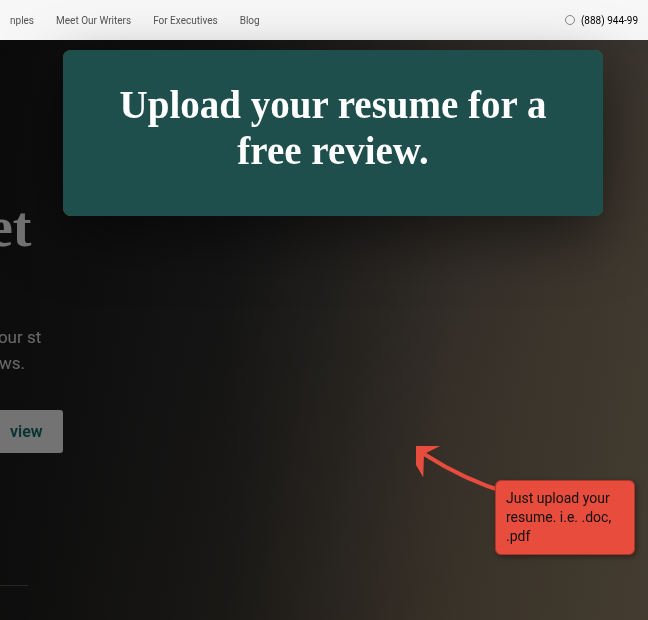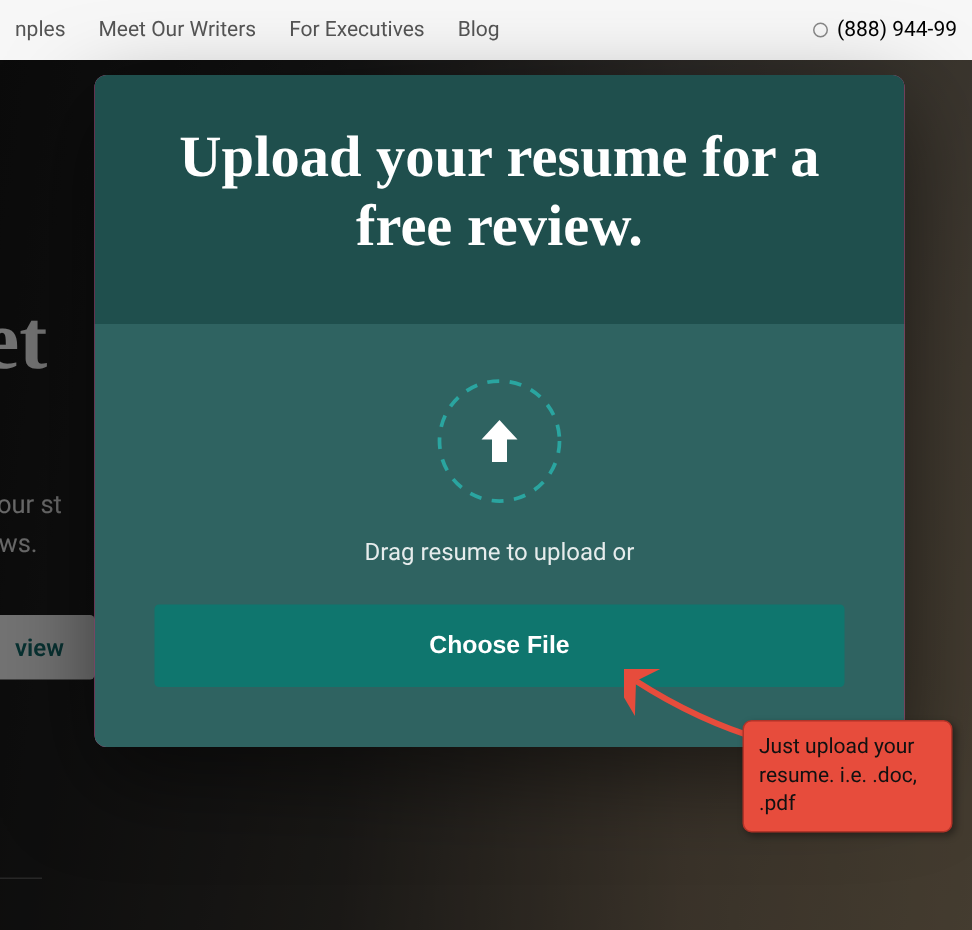--- a/index.html
+++ b/index.html
@@ -6,21 +6,21 @@
   html, body { width: 648px; height: 620px; overflow: hidden; font-family: -apple-system, BlinkMacSystemFont, "Segoe UI", Roboto, "Helvetica Neue", Arial, sans-serif; }
   .bg {
     position: absolute; inset: 0;
     background: linear-gradient(135deg, #3a3a3a 0%, #555 40%, #7a6f5f 70%, #8b7a60 100%);
   }
   .topbar {
     position: absolute; top: 0; left: 0; right: 0; height: 40px;
     background: #f7f7f7;
     display: flex; align-items: center;
     padding: 0 10px;
-    font-size: 14px; color: #555;
+    font-size: 10px; color: #555;
     justify-content: space-between;
   }
   .topbar .nav { display: flex; gap: 22px; }
   .topbar .nav span { cursor: pointer; white-space: nowrap; }
   .topbar .phone { display: flex; align-items: center; gap: 6px; color: #000000; white-space: nowrap; }
   .phone-dot { width: 10px; height: 10px; border: 1px solid #888; border-radius: 50%; display: inline-block; }
   .hero {
     position: absolute; top: 40px; left: 0; right: 0; bottom: 0;
     background: linear-gradient(90deg, rgba(20,20,20,0.85) 0%, rgba(20,20,20,0.6) 35%, rgba(120,100,80,0.3) 70%, rgba(170,150,120,0.4) 100%);
   }
@@ -44,21 +44,21 @@
     position: absolute; inset: 0; top: 40px;
     background: rgba(0,0,0,0.55);
   }
   .modal {
     position: absolute;
     left: 63px; top: 50px;
     width: 540px;
     border-radius: 8px;
     box-shadow: 0 20px 60px rgba(0,0,0,0.5);
     overflow: hidden;
-    background: #ec4899;
+    background: #4d7c0f;
   }
   .modal-top {
     background: #1f4f4d;
     padding: 32px 40px 28px;
     text-align: center;
   }
   .modal-title {
     font-family: Georgia, 'Times New Roman', serif;
     color: #fff;
     font-size: 39px;
@@ -149,32 +149,20 @@
   <div class="cta">view</div>
   <div class="hr"></div>
 </div>
 
 <div class="overlay"></div>
 
 <div class="modal">
   <div class="modal-top">
     <div class="modal-title">Upload your resume for a free review.</div>
   </div>
-  <div class="modal-body">
-    <div class="upload-circle">
-      <svg class="dashed-ring" width="84" height="84" viewBox="0 0 84 84">
-        <circle cx="42" cy="42" r="40" fill="none" stroke="#2aa5a0" stroke-width="2.5" stroke-dasharray="8 7"></circle>
-      </svg>
-      <svg width="30" height="32" viewBox="0 0 30 32">
-        <path d="M15 2 L27 15 L20 15 L20 30 L10 30 L10 15 L3 15 Z" fill="#ffffff"></path>
-      </svg>
-    </div>
-    <div class="inst">Drag resume to upload or</div>
-    <button class="choose-btn">Choose File</button>
-  </div>
 </div>
 
 <svg class="arrow" width="110" height="60" viewBox="0 0 110 60">
   <defs>
     <marker id="ah" markerWidth="12" markerHeight="12" refX="3" refY="5" orient="auto">
       <path d="M0,0 L10,5 L0,10 L3,5 Z" fill="#e74c3c"></path>
     </marker>
   </defs>
   <path d="M95,48 Q50,35 8,8" stroke="#e74c3c" stroke-width="4" fill="none" marker-end="url(#ah)"></path>
 </svg>

